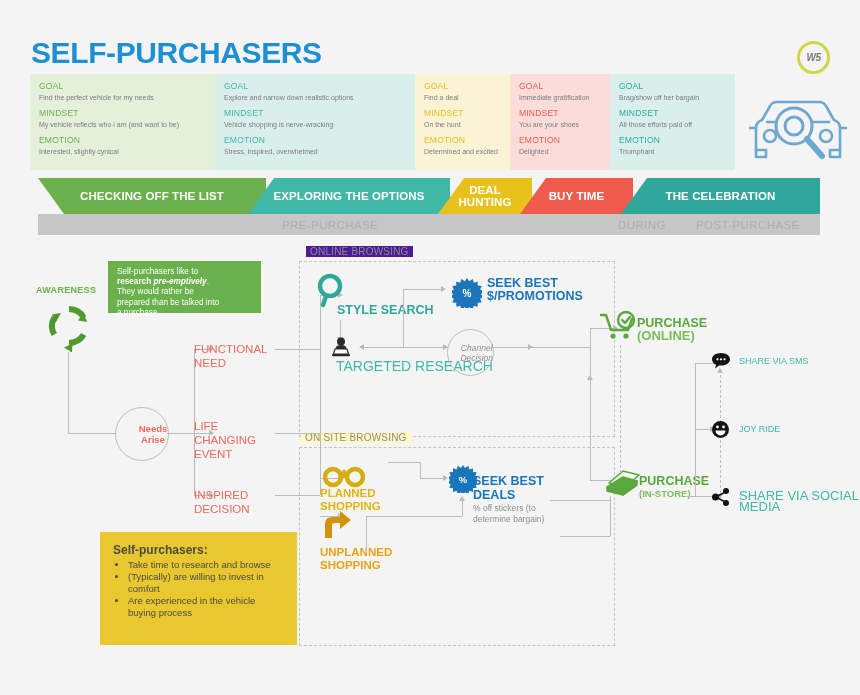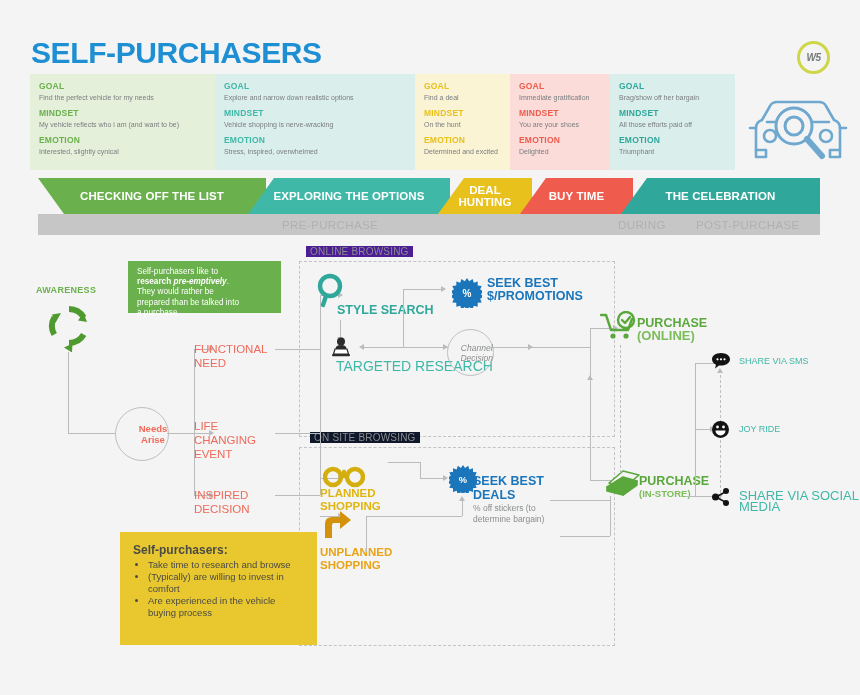--- a/index.html
+++ b/index.html
@@ -27,21 +27,21 @@
     display:flex;align-items:center;justify-content:center;
   }
   #logo span{font-size:10px;font-weight:bold;font-style:italic;color:#77797b;letter-spacing:-0.5px;}
 
   
   #car-icon{position:absolute;left:748px;top:88px;width:100px;height:80px;}
 
   
   .panels{position:absolute;left:30px;top:74px;height:96px;display:flex;}
   .panel{box-sizing:border-box;padding:7px 8px 4px 9px;position:relative;}
-  .panel .lbl{font-size:8.5px;font-weight:bold;letter-spacing:0.2px;line-height:11px;}
+  .panel .lbl{font-size:8.5px;font-weight:normal;letter-spacing:0.2px;line-height:11px;}
   .panel .val{font-size:7px;color:#7b7d80;line-height:10px;margin-bottom:5px;margin-top:1px;}
   .panel .val.last{margin-bottom:0;}
 
   
   .banner{position:absolute;left:20px;top:178px;width:800px;height:57px;}
   .seg{position:absolute;top:0;height:36px;display:flex;align-items:center;justify-content:center;}
   .seg span{
     color:#fff;font-weight:bold;font-size:11.5px;letter-spacing:0.1px;
     text-align:center;line-height:12px;position:relative;z-index:3;
   }
@@ -62,21 +62,21 @@
   .node-label{position:absolute;font-weight:bold;line-height:12.5px;}
 
   
   .branch{position:absolute;color:#ef6a5a;font-size:11.5px;line-height:14px;}
 
   
   .circ{position:absolute;border:1.2px solid #bdbfc1;border-radius:50%;
     display:flex;align-items:center;justify-content:flex-end;text-align:center;}
 
   
-  .callout{position:absolute;box-sizing:border-box;margin-left:20px;}
+  .callout{position:absolute;box-sizing:border-box;}
 
   
   .ln{position:absolute;background:#b9bbbd;}
   .lnv{width:1px;}
   .lnh{height:1px;}
   .dln{position:absolute;border-left:1px dashed #bdbfc1;}
   .arw{position:absolute;width:0;height:0;}
   .arw-r{border-left:5px solid #b9bbbd;border-top:3.2px solid transparent;border-bottom:3.2px solid transparent;}
   .arw-l{border-right:5px solid #b9bbbd;border-top:3.2px solid transparent;border-bottom:3.2px solid transparent;}
   .arw-d{border-top:5px solid #b9bbbd;border-left:3.2px solid transparent;border-right:3.2px solid transparent;}
@@ -177,21 +177,21 @@
     <div class="graybar">
       <div style="left:244px;">PRE-PURCHASE</div>
       <div style="left:580px;">DURING</div>
       <div style="left:658px;">POST-PURCHASE</div>
     </div>
   </div>
 
   <div class="dbox" style="left:299px;top:261px;width:316px;height:176px;"></div>
   <div class="dbox" style="left:299px;top:447px;width:316px;height:199px;"></div>
   <div class="sec-label" style="left:306px;top:246px;background:#4c1d95;padding:0 4px;">ONLINE BROWSING</div>
-  <div class="sec-label" style="left:310px;top:432px;background:#0f172a;padding:0 4px;">ON SITE BROWSING</div>
+  <div class="sec-label" style="left:301px;top:432px;background:#fef9c3;padding:0 4px;">ON SITE BROWSING</div>
 
   <div style="position:absolute;left:36px;top:285px;font-size:9px;font-weight:bold;color:#6ab04c;letter-spacing:0.3px;">AWARENESS</div>
   <div style="position:absolute;left:43px;top:300px;width:52px;height:52px;">
     <svg width="52" height="52" viewBox="0 0 52 52">
       <g fill="#4f9a2f">
         <path d="M26 6 a20 20 0 0 1 17.3 10 l-5.2 3 a14 14 0 0 0 -12.1 -7 z"></path>
         <path d="M44 22 l-9 -1.5 l5.5 -7.5 z"></path>
         <path d="M43.3 36 a20 20 0 0 1 -17.3 10 l0 -6 a14 14 0 0 0 12.1 -7 z"></path>
         <path d="M21 47.5 l8.5 -4 l-0.5 9 z"></path>
         <path d="M8.7 36 a20 20 0 0 1 0 -20 l5.2 3 a14 14 0 0 0 0 14 z"></path>

